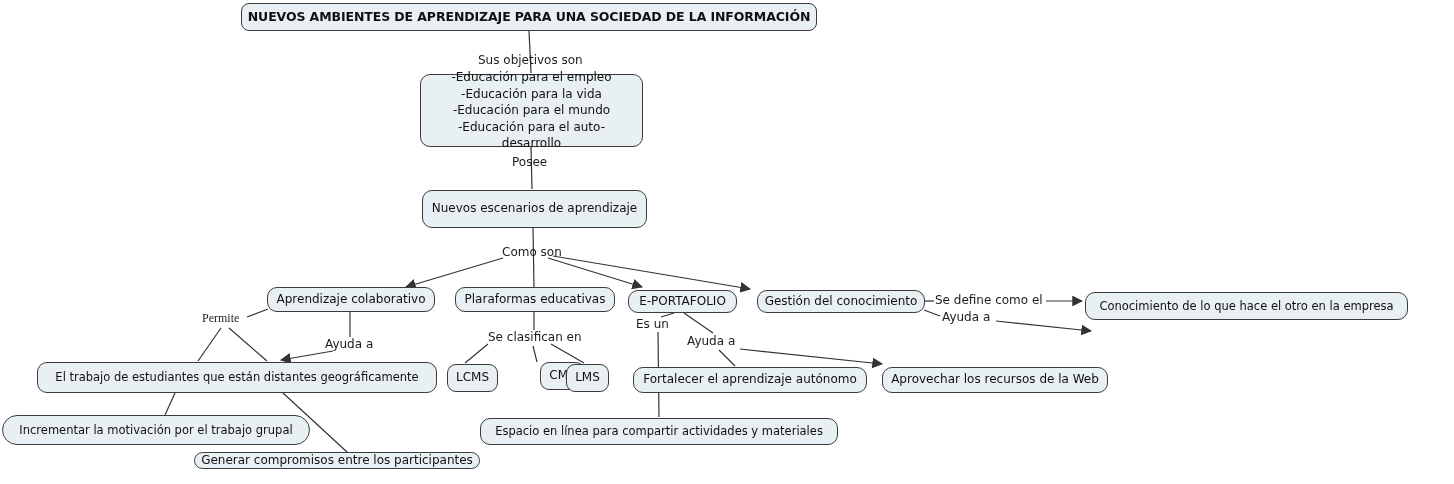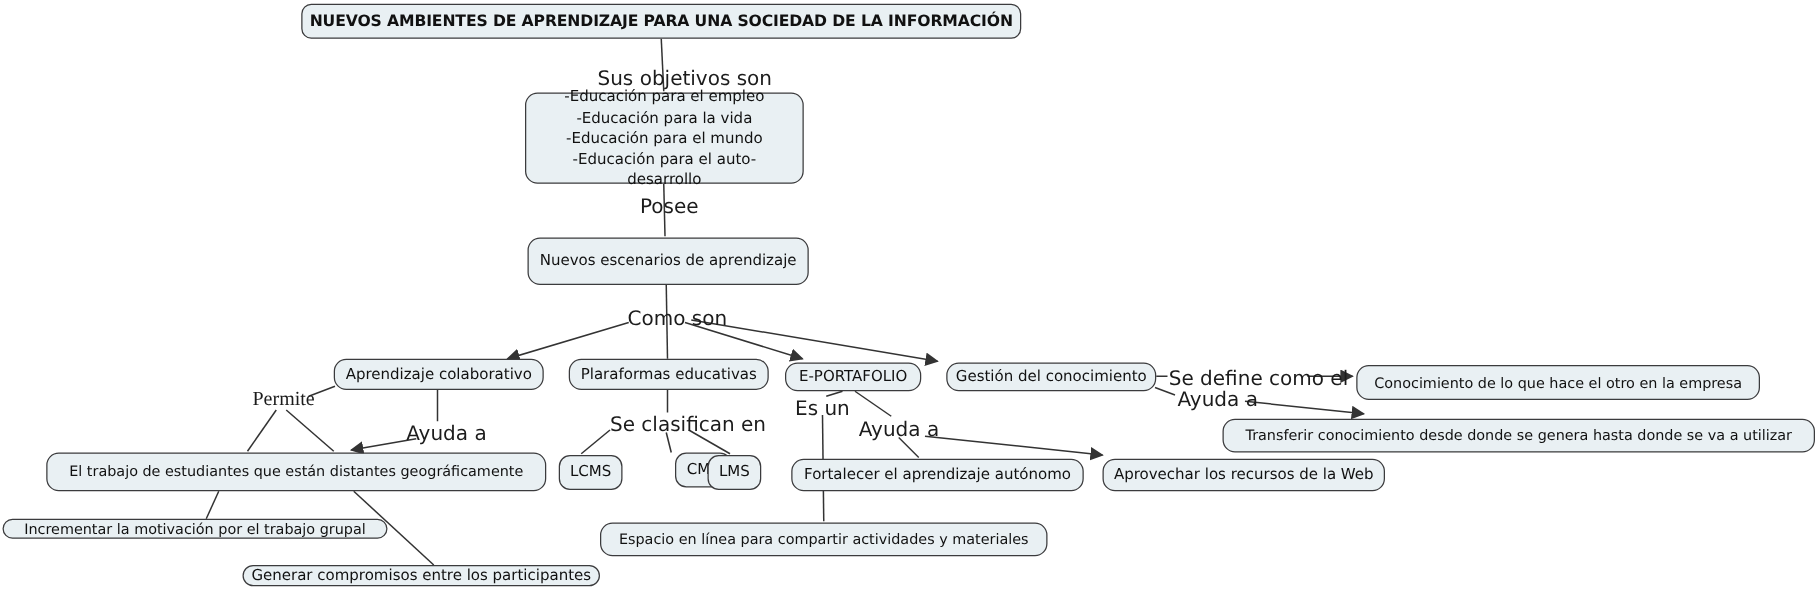--- a/index.html
+++ b/index.html
@@ -20,21 +20,21 @@
     display:flex;align-items:center;justify-content:center;text-align:center;
     background:var(--node-fill);border:1.4px solid var(--node-border);
     border-radius:10px;font-size:12px;color:var(--text);
     white-space:nowrap;line-height:1.3;padding:0 19px;
   }
   .node.multi{white-space:pre-line;font-size:12px;line-height:1.38;}
   .node.title-node{font-weight:bold;font-size:12.5px;border-radius:8px;letter-spacing:-0.1px;}
   .node.tight{font-size:11.5px;}
   .node.small{border-radius:9px;}
   .link-label{
-    position:absolute;z-index:3;font-size:16px;color:#1c1c1c;white-space:nowrap;
+    position:absolute;z-index:3;font-size:12px;color:#1c1c1c;white-space:nowrap;
   }
 </style>
 </head>
 <body>
 
 <div class="canvas">
 
   <svg class="links" width="1454" height="484" viewBox="0 0 1454 484">
     <defs>
       <marker id="arw" viewBox="0 0 10 10" refX="9" refY="5" markerWidth="9" markerHeight="9" orient="auto">
@@ -83,25 +83,24 @@
   <div class="node" style="left:267px;top:287px;width:168px;height:25px;">Aprendizaje colaborativo</div>
 
   <div class="node" style="left:455px;top:287px;width:160px;height:25px;">Plaraformas educativas</div>
 
   <div class="node" style="left:628px;top:290px;width:109px;height:23px;">E-PORTAFOLIO</div>
 
   <div class="node" style="left:757px;top:290px;width:168px;height:23px;">Gestión del conocimiento</div>
 
   <div class="node tight" style="left:1085px;top:292px;width:323px;height:28px;">Conocimiento de lo que hace el otro en la empresa</div>
 
-  <div class="node tight" style="left:978px;top:335px;width:474px;height:27px;">Transferir conocimiento desde donde se genera hasta donde se va a utilizar</div>
 
   <div class="node tight" style="left:37px;top:362px;width:400px;height:31px;">El trabajo de estudiantes que están distantes geográficamente</div>
 
-  <div class="node tight" style="left:2px;top:415px;width:308px;height:16px;border-radius:15px;">Incrementar la motivación por el trabajo grupal</div>
+  <div class="node tight" style="left:2px;top:415px;width:308px;height:30px;border-radius:15px;">Incrementar la motivación por el trabajo grupal</div>
 
   <div class="node" style="left:194px;top:452px;width:286px;height:17px;">Generar compromisos entre los participantes</div>
 
   <div class="node small" style="left:447px;top:364px;width:51px;height:28px;">LCMS</div>
 
   <div class="node small" style="left:516px;top:362px;width:45px;height:28px;margin-left:24px;">CMS</div>
 
   <div class="node small" style="left:566px;top:364px;width:43px;height:28px;">LMS</div>
 
   <div class="node" style="left:633px;top:367px;width:234px;height:26px;">Fortalecer el aprendizaje autónomo</div>

